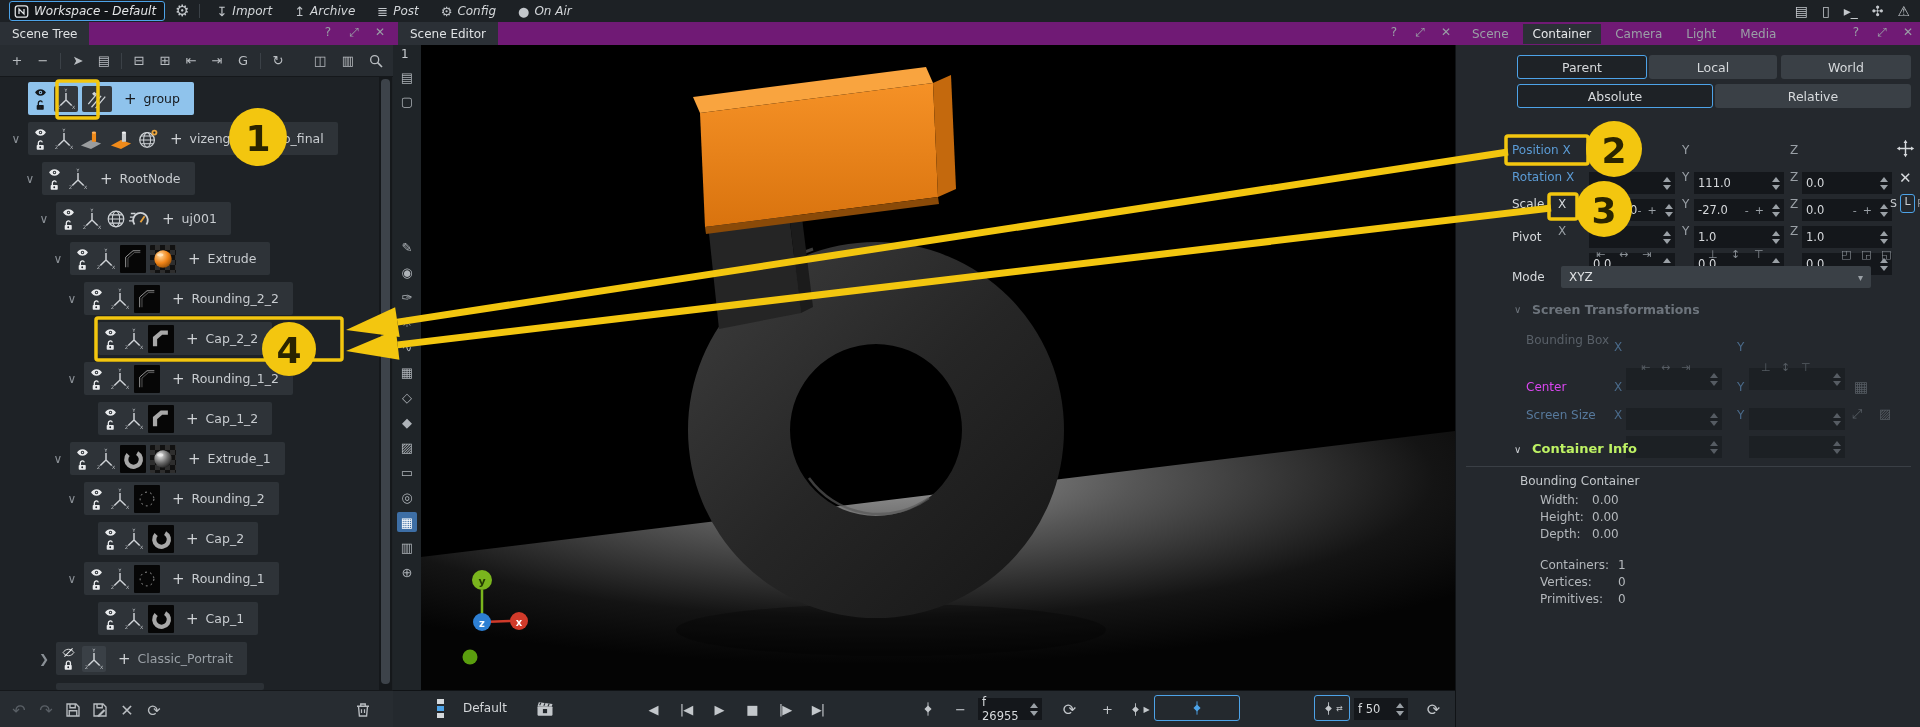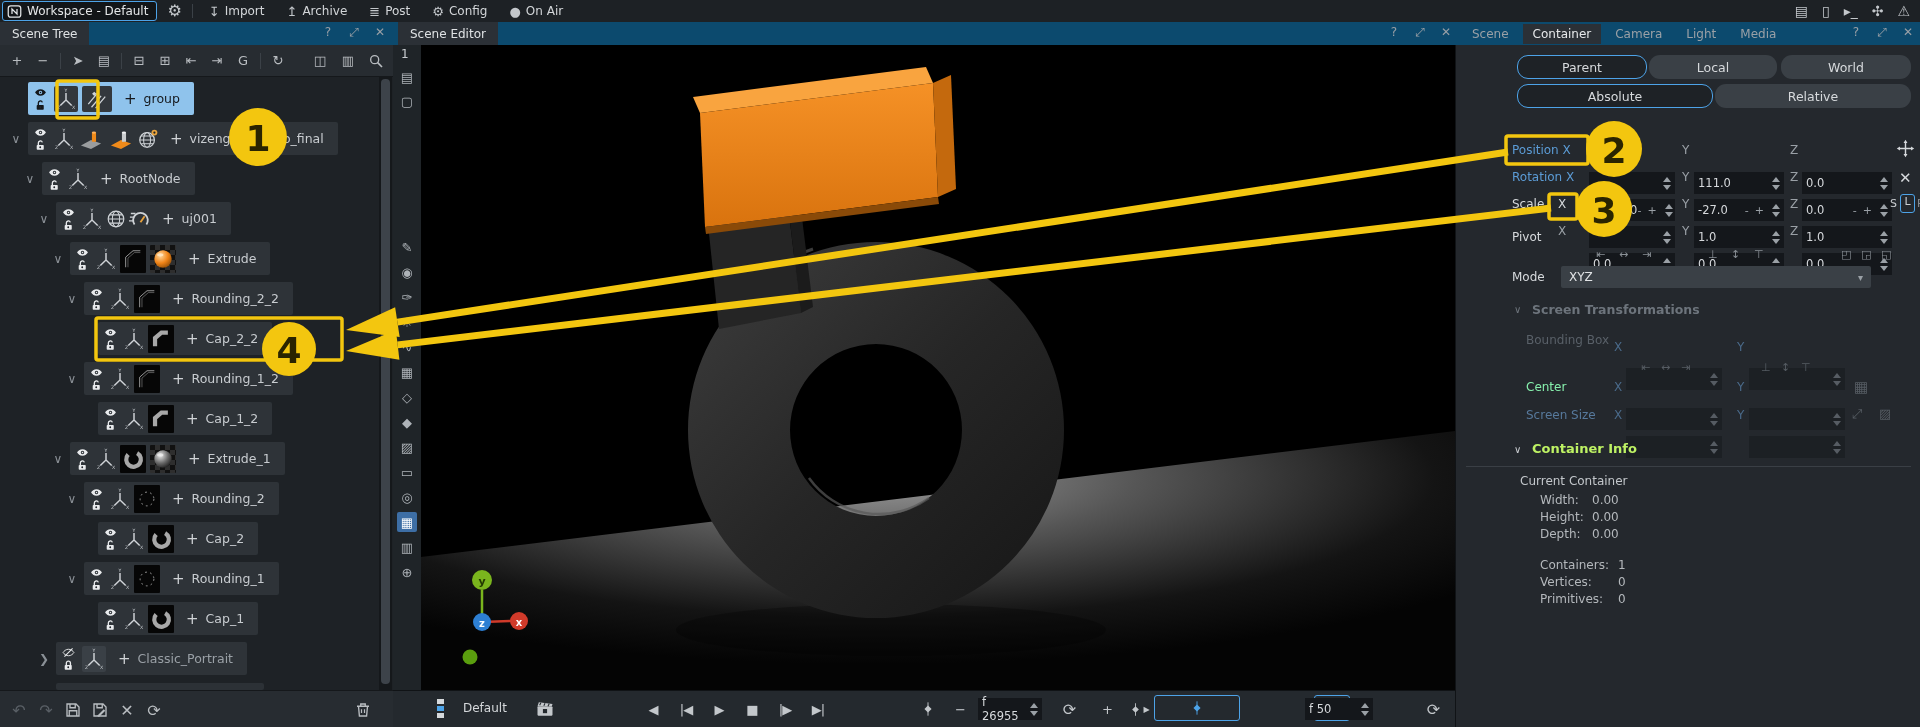--- a/index.html
+++ b/index.html
@@ -1,28 +1,28 @@
 <!DOCTYPE html>
 <html><head>
 <meta charset="utf-8">
 <style>
   html,body{margin:0;padding:0;background:#000;}
   .app{position:relative;width:1920px;height:727px;overflow:hidden;background:#14171a;
        font-family:"DejaVu Sans","Liberation Sans",sans-serif;font-size:12px;color:#c9cdd1;
        -webkit-user-select:none;user-select:none;}
   .abs{position:absolute;}
   
-  .menubar{left:0;top:0;width:1920px;height:22px;background:#1d2125;display:flex;align-items:center;gap:10px;padding-left:2px;box-sizing:border-box;}
+  .menubar{left:0;top:0;width:1920px;height:22px;background:#1d2125;display:flex;align-items:center;gap:10px;padding-left:9px;box-sizing:border-box;font-style:italic;}
   .ws-box{display:flex;align-items:center;gap:5px;border:1px solid #4da3e8;border-radius:3px;height:18px;padding:0 8px 0 4px;background:#121518;color:#e4e6e8;}
   .micon{color:#c3c7cb;font-size:13px;line-height:1;}
   .mitem{display:flex;align-items:center;gap:5px;color:#d3d6d9;cursor:default;}
   .msep{width:1px;height:14px;background:#3b4147;}
   .mright{margin-left:auto;display:flex;gap:14px;padding-right:10px;}
   
-  .tabsrow{left:0;top:22px;width:1920px;height:23px;background:#0c4a6e;}
+  .tabsrow{left:0;top:22px;width:1920px;height:23px;background:#701a75;}
   .ptab{position:absolute;top:0;height:23px;display:flex;align-items:center;padding:0 12px;background:#2b3036;color:#dfe2e4;}
   .phicons{position:absolute;top:3px;display:flex;gap:10px;color:#9aa0a6;font-size:12px;}
   .phicons span{width:16px;text-align:center;}
   .rptabs{position:absolute;left:1462px;top:0;height:23px;display:flex;align-items:center;gap:4px;}
   .rptab{padding:3px 10px;color:#9aa0a6;}
   .rptab.active{background:#2b3036;color:#e6e8ea;}
   
   .treepanel{left:0;top:45px;width:393px;height:682px;background:#1e2226;}
   .treetoolbar{position:absolute;left:0;top:0;width:393px;height:32px;background:#272c31;display:flex;align-items:center;gap:4px;padding:0 6px;box-sizing:border-box;border-bottom:1px solid #15181b;}
   .tbtn{width:22px;height:22px;display:flex;align-items:center;justify-content:center;color:#b9bdc1;font-size:13px;border-radius:2px;}
@@ -61,21 +61,21 @@
   .trbtn{position:absolute;top:7px;width:28px;height:22px;display:flex;align-items:center;justify-content:center;color:#c3c7cb;font-size:13px;letter-spacing:-1px;}
   .ffield{position:absolute;top:7px;height:22px;background:#14171b;display:flex;align-items:center;padding:0 4px;box-sizing:border-box;color:#cfd3d7;font-size:11px;}
   .spincol{display:flex;flex-direction:column;gap:3px;margin-left:6px;}
   .su{width:0;height:0;border-left:4px solid transparent;border-right:4px solid transparent;border-bottom:5px solid #9aa0a6;}
   .sd{width:0;height:0;border-left:4px solid transparent;border-right:4px solid transparent;border-top:5px solid #9aa0a6;}
   .edico{position:absolute;top:7px;display:flex;align-items:center;justify-content:center;color:#c3c7cb;}
   .bluebox{border:1px solid #4da3e8;border-radius:3px;}
   
   .rpanel{left:1455px;top:45px;width:465px;height:682px;background:#24282d;border-left:1px solid #101316;}
   .rpside{position:absolute;left:0;top:0;width:53px;height:682px;border-right:1px solid #1b1e22;}
-  .rbtn{position:absolute;height:24px;display:flex;align-items:center;justify-content:center;font-size:12.5px;color:#d6d9dc;background:#3a4046;border-radius:11px;box-sizing:border-box;}
+  .rbtn{position:absolute;height:24px;display:flex;align-items:center;justify-content:center;font-size:12.5px;color:#d6d9dc;background:#3a4046;border-radius:3px;box-sizing:border-box;}
   .rbtn.on{background:#1e2226;border:1px solid #4da3e8;}
   .flab{position:absolute;font-size:12px;color:#d6d9dc;}
   .flab.blue{color:#5b9bd5;}
   .axlab{position:absolute;font-size:12px;color:#9aa0a6;}
   .fld{position:absolute;height:22px;background:#14171b;display:flex;align-items:center;padding:0 4px;box-sizing:border-box;margin-top:32px;}
   .fval{color:#d6d9dc;font-size:11.5px;flex:1;}
   .mp{display:flex;gap:6px;color:#9aa0a6;font-size:11px;margin-right:2px;}
   .alnico{position:absolute;color:#8a9096;font-size:11px;}
   .alnico.dim{color:#565c63;}
   .sechdr{position:absolute;font-weight:bold;font-size:12.5px;}
@@ -787,21 +787,21 @@
           <svg width="16" height="16">
             <use href="#sym-kf"></use>
           </svg>
         </span>
       <span class="edico bluebox" style="left:921px;top:4px;width:34px;height:24px;color:#c3c7cb">
           <svg width="15" height="15">
             <use href="#sym-kf"></use>
           </svg>
           <span style="font-size:8px">⇄</span>
         </span>
-      <span class="ffield" style="left:912px;width:68px">
+      <span class="ffield" style="left:961px;width:54px">
         <span class="fval">f 50</span>
         <span class="spincol">
             <i class="su"></i>
             <i class="sd"></i>
           </span>
       </span>
       <span class="trbtn" style="left:1026px;font-size:16px">⟳</span>
     </div>
   </div>
 
@@ -963,21 +963,21 @@
     <span class="axlab" style="left:281px;top:295px;color:#4a6a8a">Y</span>
     <span class="fld off" style="left:293px;top:291px;width:96px">
         <span class="fval"></span>
         <span class="spincol">
           <i class="su"></i>
           <i class="sd"></i>
         </span>
       </span>
     <span id="bb-aligns"><span class="alnico dim" style="left: 185px; top: 316px;">⇤</span><span class="alnico dim" style="left: 205px; top: 316px;">↔</span><span class="alnico dim" style="left: 225px; top: 316px;">⇥</span><span class="alnico dim" style="left: 305px; top: 316px;">⊥</span><span class="alnico dim" style="left: 325px; top: 316px;">↕</span><span class="alnico dim" style="left: 345px; top: 316px;">⊤</span></span>
 
-    <span class="flab" style="left:70px;top:335px;color:#86efac">Center</span>
+    <span class="flab" style="left:70px;top:335px;color:#d946ef">Center</span>
     <span class="axlab" style="left:158px;top:335px;color:#4a6a8a">X</span>
     <span class="fld off" style="left:170px;top:331px;width:96px">
         <span class="fval"></span>
         <span class="spincol">
           <i class="su"></i>
           <i class="sd"></i>
         </span>
       </span>
     <span class="axlab" style="left:281px;top:335px;color:#4a6a8a">Y</span>
     <span class="fld off" style="left:293px;top:331px;width:96px">
@@ -1006,21 +1006,21 @@
           <i class="sd"></i>
         </span>
       </span>
     <span class="alnico dim" style="left:396px;top:361px;font-size:13px">⤢</span>
     <span class="alnico dim" style="left:423px;top:361px;font-size:13px">▨</span>
 
     
     <span class="abs" style="left:58px;top:399px;color:#c9cdd1;font-size:10px">∨</span>
     <span class="sechdr" style="left:76px;top:396px;color:#bef264;font-size:13px">Container Info</span>
     <div class="abs" style="left:10px;top:421px;width:445px;height:1px;background:#3a3f45"></div>
-    <span class="abs" style="left:64px;top:429px;color:#c3c7cb">Current Container</span>
+    <span class="abs" style="left:64px;top:429px;color:#c3c7cb">Bounding Container</span>
     <span id="ci-rows"><div class="inforow" style="left: 84px; top: 448px;">
           <span class="il">Width:</span>
           <span>0.00</span>
         </div><div class="inforow" style="left: 84px; top: 465px;">
           <span class="il">Height:</span>
           <span>0.00</span>
         </div><div class="inforow" style="left: 84px; top: 482px; justify-content: flex-end;">
           <span class="il">Depth:</span>
           <span>0.00</span>
         </div></span>

